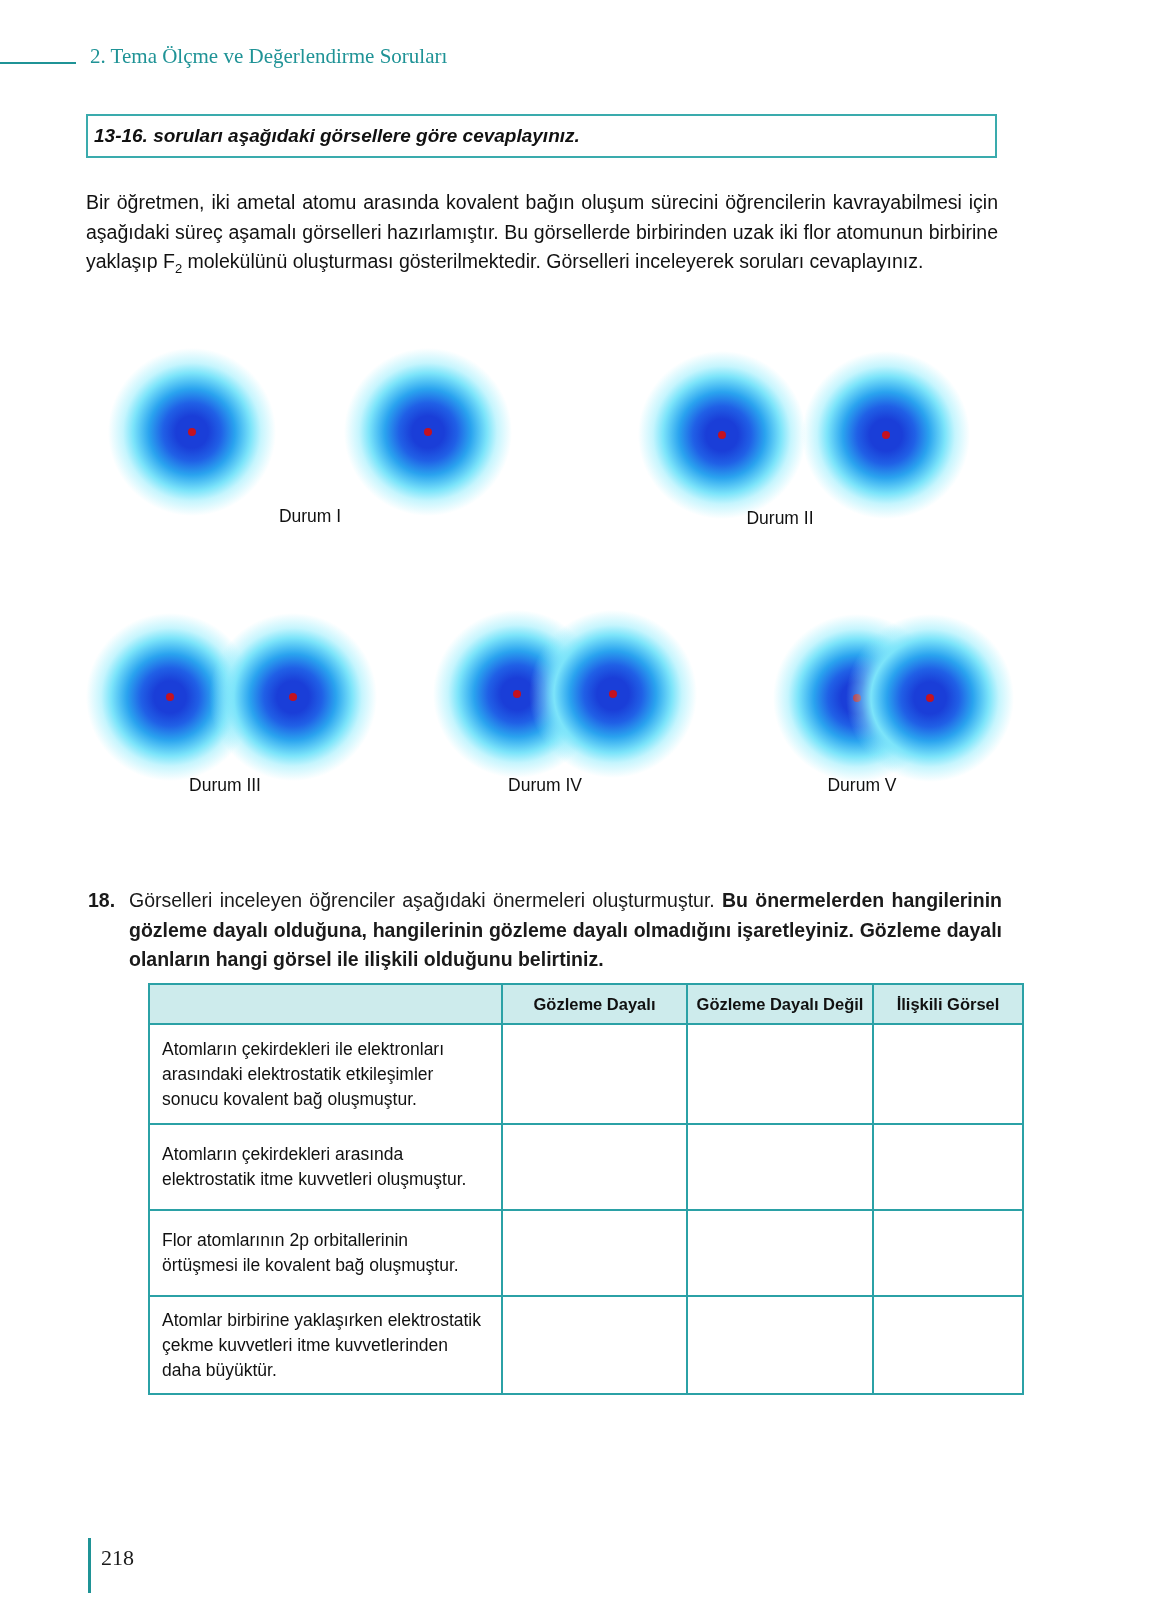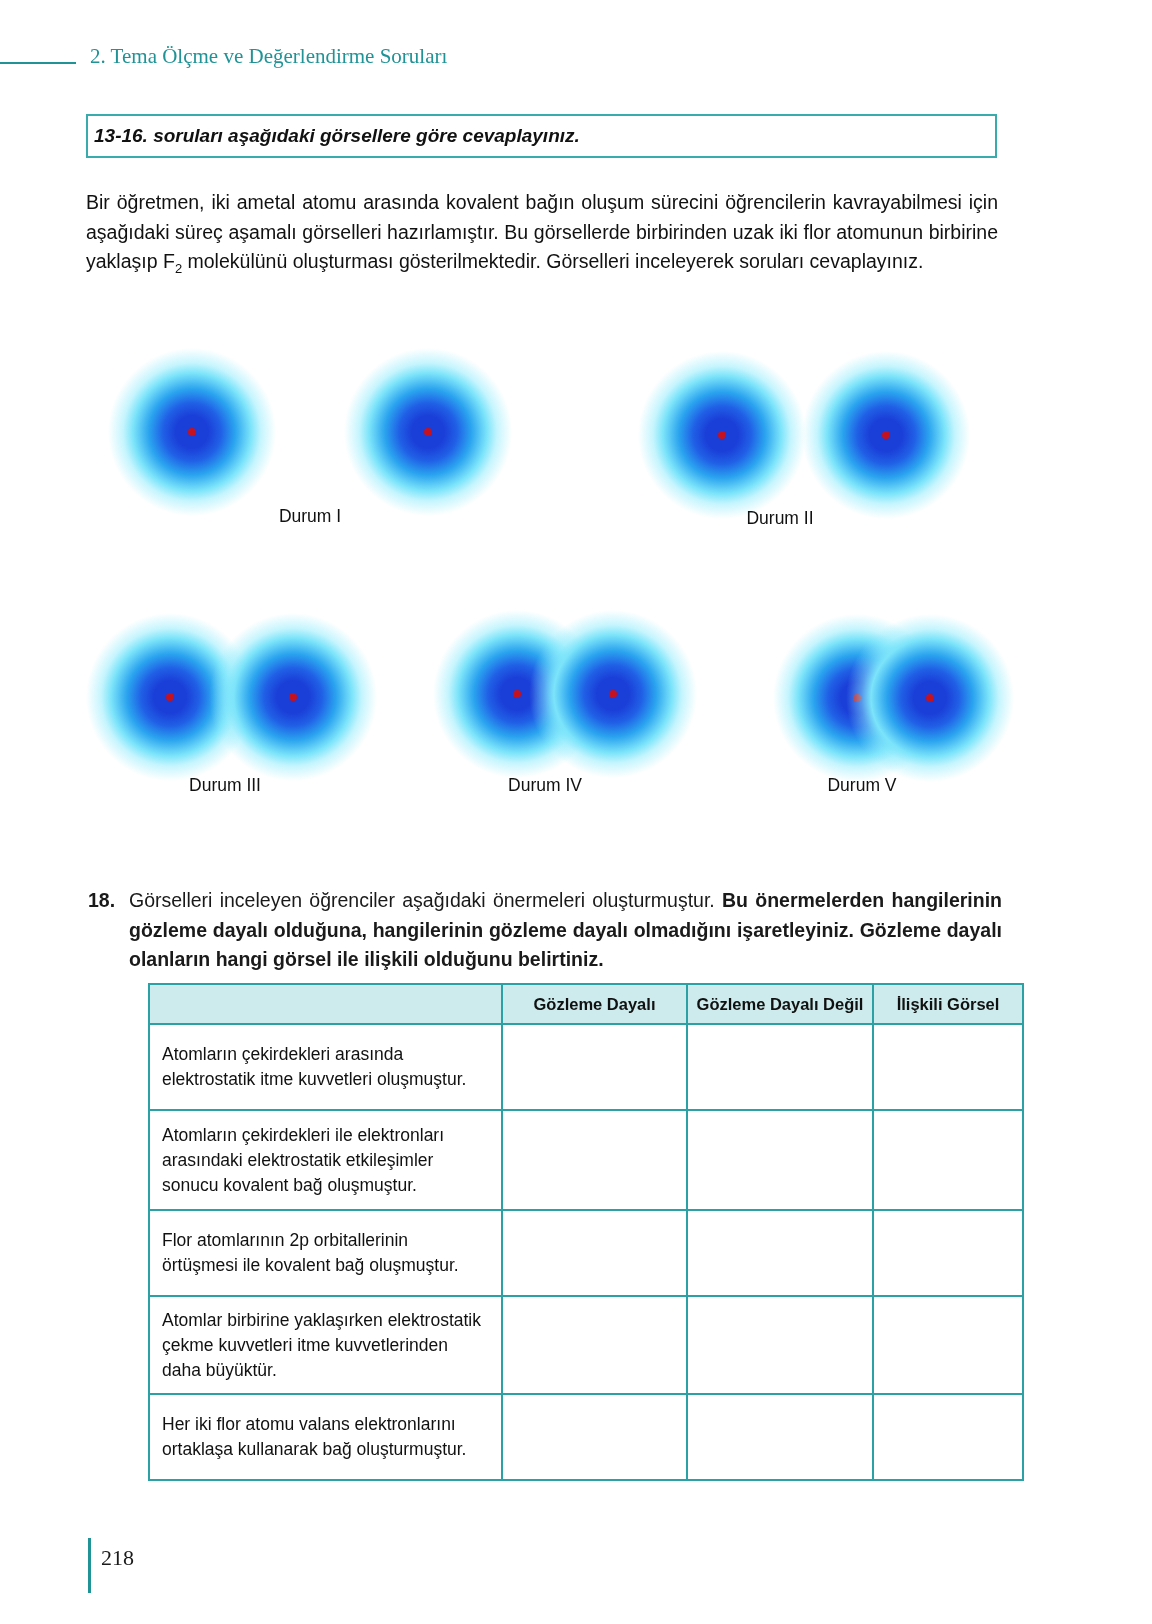--- a/index.html
+++ b/index.html
@@ -172,45 +172,39 @@
         <col class="c4">
       </colgroup>
     <tbody>
         <tr>
       <th></th>
       <th>Gözleme Dayalı</th>
       <th>Gözleme Dayalı Değil</th>
       <th>İlişkili Görsel</th>
     </tr>
     <tr>
+      <td class="stmt" style="height:86px;">Atomların çekirdekleri ile elektronları arasındaki elektrostatik etkileşimler sonucu kovalent bağ oluşmuştur.</td>
+      <td></td>
+      <td></td>
+      <td></td>
+    </tr>
+    <tr>
       <td class="stmt">Atomların çekirdekleri arasında elektrostatik itme kuvvetleri oluşmuştur.</td>
       <td></td>
       <td></td>
       <td></td>
     </tr>
     <tr>
-      <td class="stmt" style="height:86px;">Atomların çekirdekleri ile elektronları arasındaki elektrostatik etkileşimler sonucu kovalent bağ oluşmuştur.</td>
-      <td></td>
-      <td></td>
-      <td></td>
-    </tr>
-    <tr>
       <td class="stmt">Flor atomlarının 2p orbitallerinin örtüşmesi ile kovalent bağ oluşmuştur.</td>
       <td></td>
       <td></td>
       <td></td>
     </tr>
     <tr>
       <td class="stmt" style="height:84px;">Atomlar birbirine yaklaşırken elektrostatik çekme kuvvetleri itme kuvvetlerinden daha büyüktür.</td>
-      <td></td>
-      <td></td>
-      <td></td>
-    </tr>
-    <tr>
-      <td class="stmt">Her iki flor atomu valans elektronlarını ortaklaşa kullanarak bağ oluşturmuştur.</td>
       <td></td>
       <td></td>
       <td></td>
     </tr>
   </tbody>
     </table>
 
   <div class="pg-bar"></div>
   <div class="pg-num">218</div>
 

